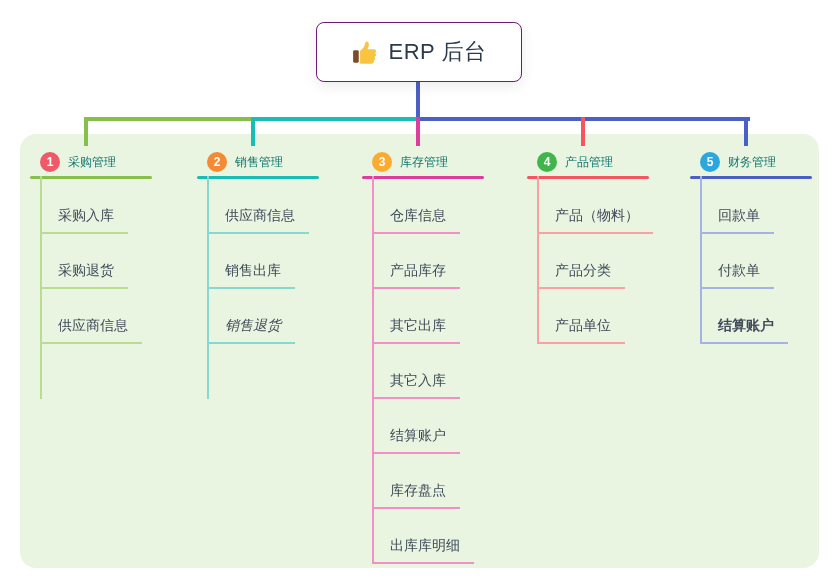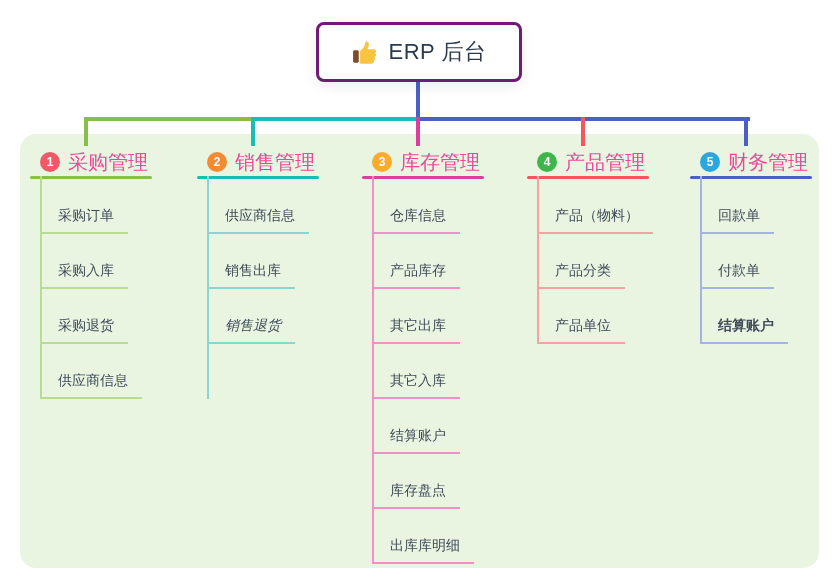--- a/index.html
+++ b/index.html
@@ -3,38 +3,38 @@
 <meta charset="utf-8">
 <style>
   html,body { margin:0; padding:0; background:#ffffff; }
   body { font-family: "Liberation Sans", "DejaVu Sans", sans-serif; }
   .canvas { position:relative; width:839px; height:588px; background:#ffffff; overflow:hidden; }
 
   .panel { position:absolute; left:20px; top:134px; width:799px; height:434px;
            border-radius:16px; }
 
   .root-node { position:absolute; left:316px; top:22px; width:206px; height:60px;
-               background:#ffffff; border:3px solid #701a75; border-radius:8px;
+               background:#ffffff; border:1px solid #701a75; border-radius:8px;
                box-shadow:0 4px 14px rgba(0,0,0,0.08);
                display:flex; align-items:center; justify-content:center; gap:10px;
                cursor:pointer; box-sizing:border-box; }
   .root-title { font-size:22px; color:#2c3a4d; font-weight:500; letter-spacing:0.5px; }
   .thumb-icon { display:flex; align-items:center; }
 
   .line { position:absolute; }
   .trunk-seg { position:absolute; top:117px; height:4px; }
   .drop { position:absolute; top:117px; height:29px; width:4px; }
 
   .branch { position:absolute; top:151px; width:160px; }
   .branch-header { display:flex; align-items:center; gap:8px; padding-left:10px;
                    height:22px; cursor:pointer; }
   .badge { width:20px; height:20px; border-radius:50%; color:#ffffff; font-size:12px;
            font-weight:bold; display:flex; align-items:center; justify-content:center;
            flex:0 0 20px; }
-  .branch-title { font-size:20px; color:#ec4899; font-weight:500; white-space:nowrap; }
+  .branch-title { font-size:12px; color:#0f766e; font-weight:500; white-space:nowrap; }
   .branch-underline { width:122px; height:3px; margin-top:3px; border-radius:2px; }
 
   .children { position:relative; margin-left:10px; }
   .rail { position:absolute; left:0; top:-3px; width:2px; }
   .child-row { height:55px; display:flex; align-items:flex-end; cursor:pointer; }
   .child-label { display:inline-block; padding:0 14px 7px 18px; font-size:14px;
                  color:#3f4a58; white-space:nowrap; border-bottom-width:2px;
                  border-bottom-style:solid; }
 </style>
 </head>
@@ -68,23 +68,20 @@
 
   <div id="branches">
       <div class="branch" style="left: 30px;">
         <div class="branch-header">
           <span class="badge" style="background: rgb(238, 90, 104);">1</span>
           <span class="branch-title">采购管理</span>
         </div>
         <div class="branch-underline" style="background: rgb(135, 191, 75);"></div>
         <div class="children">
           <div class="rail" style="background: rgb(183, 220, 146); height: 223px;"></div>
-          <div class="child-row">
-            <span class="child-label" style="border-bottom-color: rgb(183, 220, 146);">采购订单</span>
-          </div>
           <div class="child-row">
             <span class="child-label" style="border-bottom-color: rgb(183, 220, 146);">采购入库</span>
           </div>
           <div class="child-row">
             <span class="child-label" style="border-bottom-color: rgb(183, 220, 146);">采购退货</span>
           </div>
           <div class="child-row">
             <span class="child-label" style="border-bottom-color: rgb(183, 220, 146);">供应商信息</span>
           </div>
         </div>

